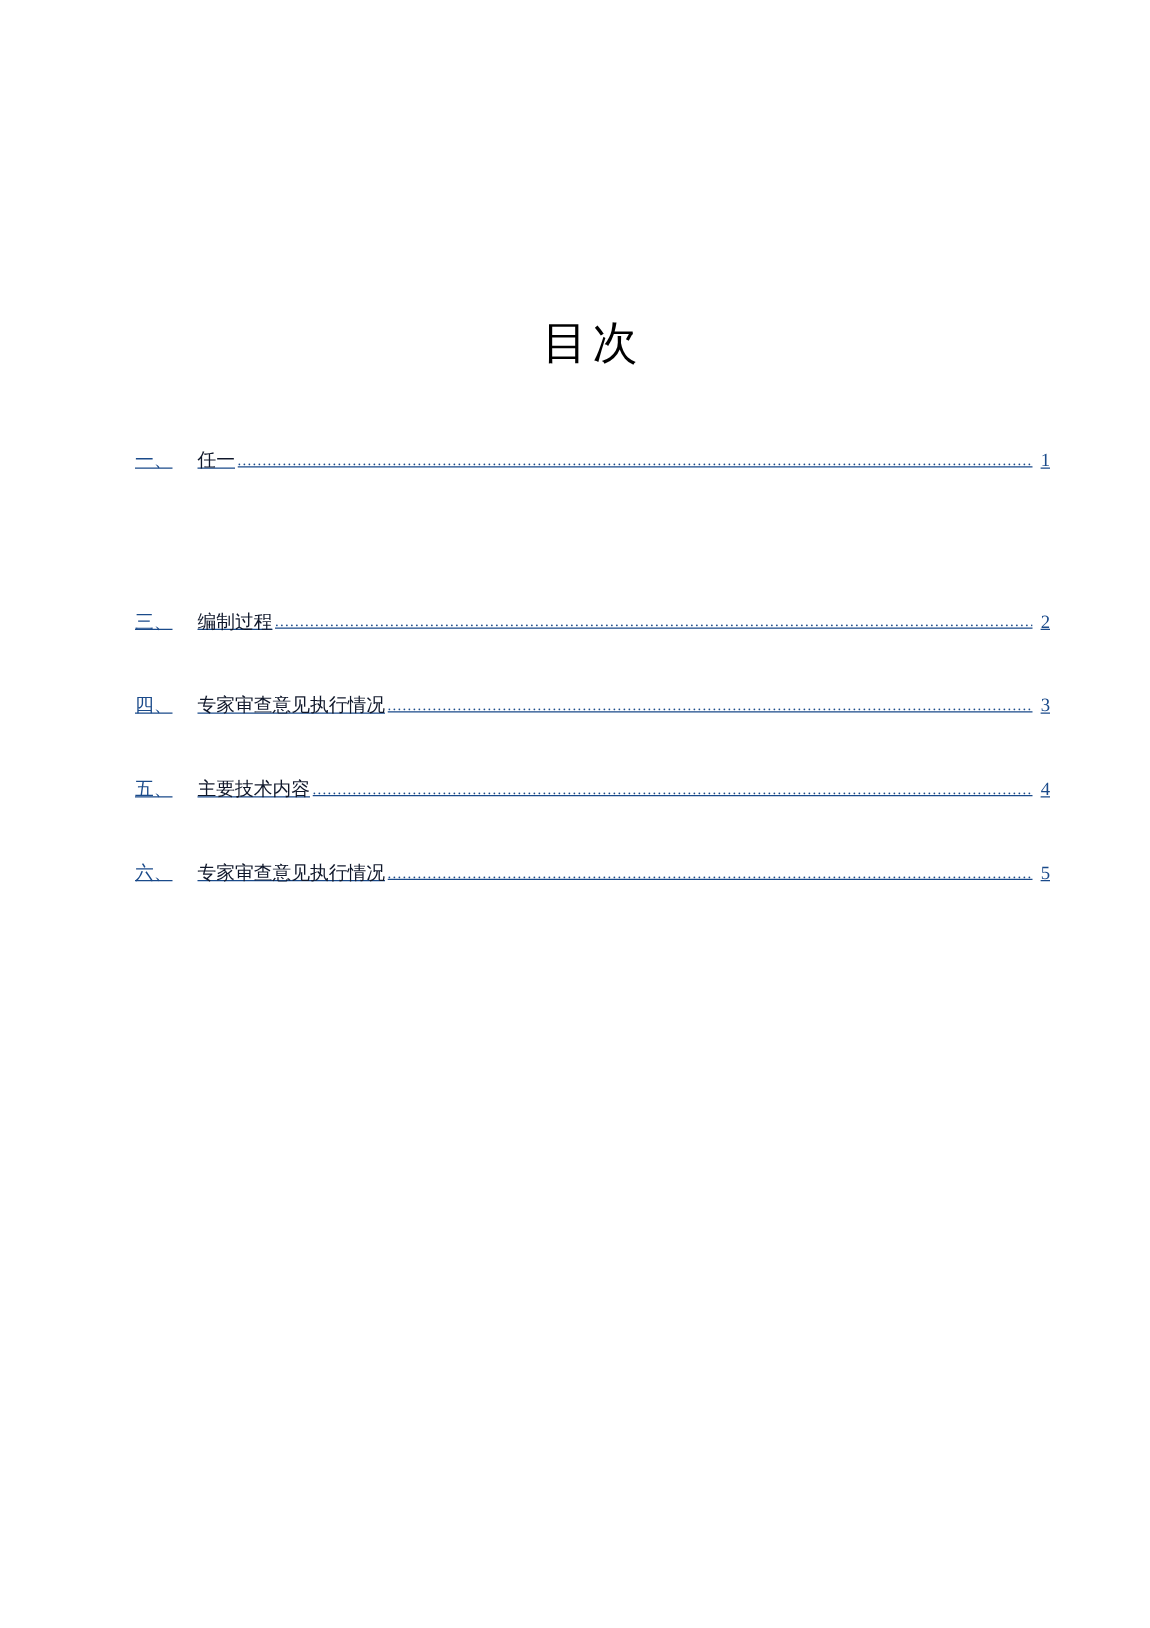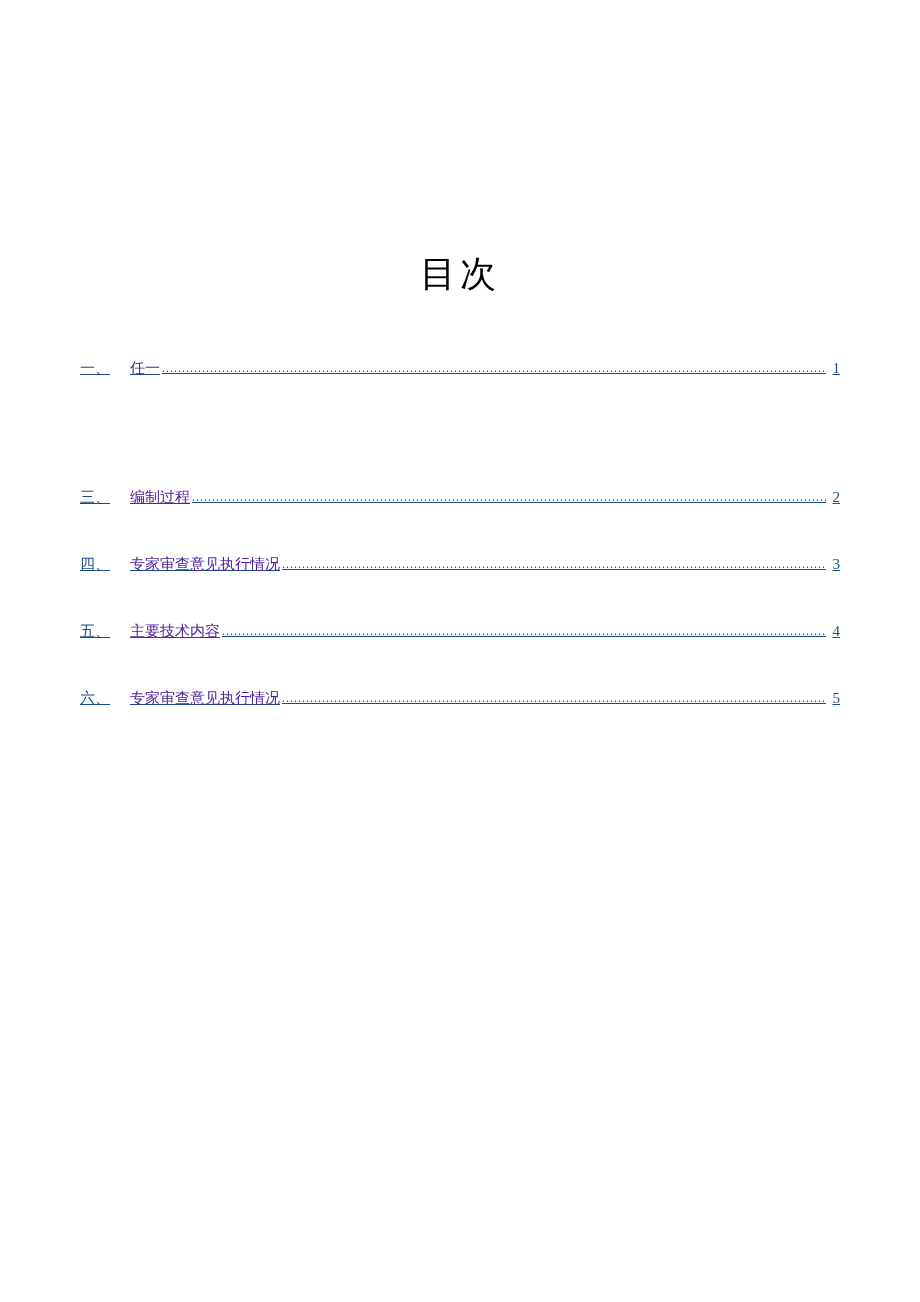--- a/index.html
+++ b/index.html
@@ -9,20 +9,21 @@
     }
     body {
       width: 920px;
       height: 1302px;
       background: #ffffff;
       font-family: "SimSun", "宋体", serif;
       position: relative;
     }
     .page {
       padding: 100px 80px 80px 80px;
+      margin-left: 28px;
     }
     .title {
       text-align: center;
       font-size: 36px;
       font-weight: normal;
       color: #000000;
       margin-top: 150px;
       margin-bottom: 60px;
       letter-spacing: 4px;
     }
@@ -40,21 +41,21 @@
       cursor: pointer;
     }
     .toc-item.first {
       margin-bottom: 110px;
     }
     .toc-number {
       min-width: 50px;
       color: #1a4a8a;
     }
     .toc-label {
-      color: #4c1d95;
+      color: #0f172a;
       white-space: nowrap;
     }
     .toc-dots {
       flex: 1;
       overflow: hidden;
       color: #1a4a8a;
       letter-spacing: 1px;
       font-size: 12px;
       white-space: nowrap;
       margin: 0 2px;

